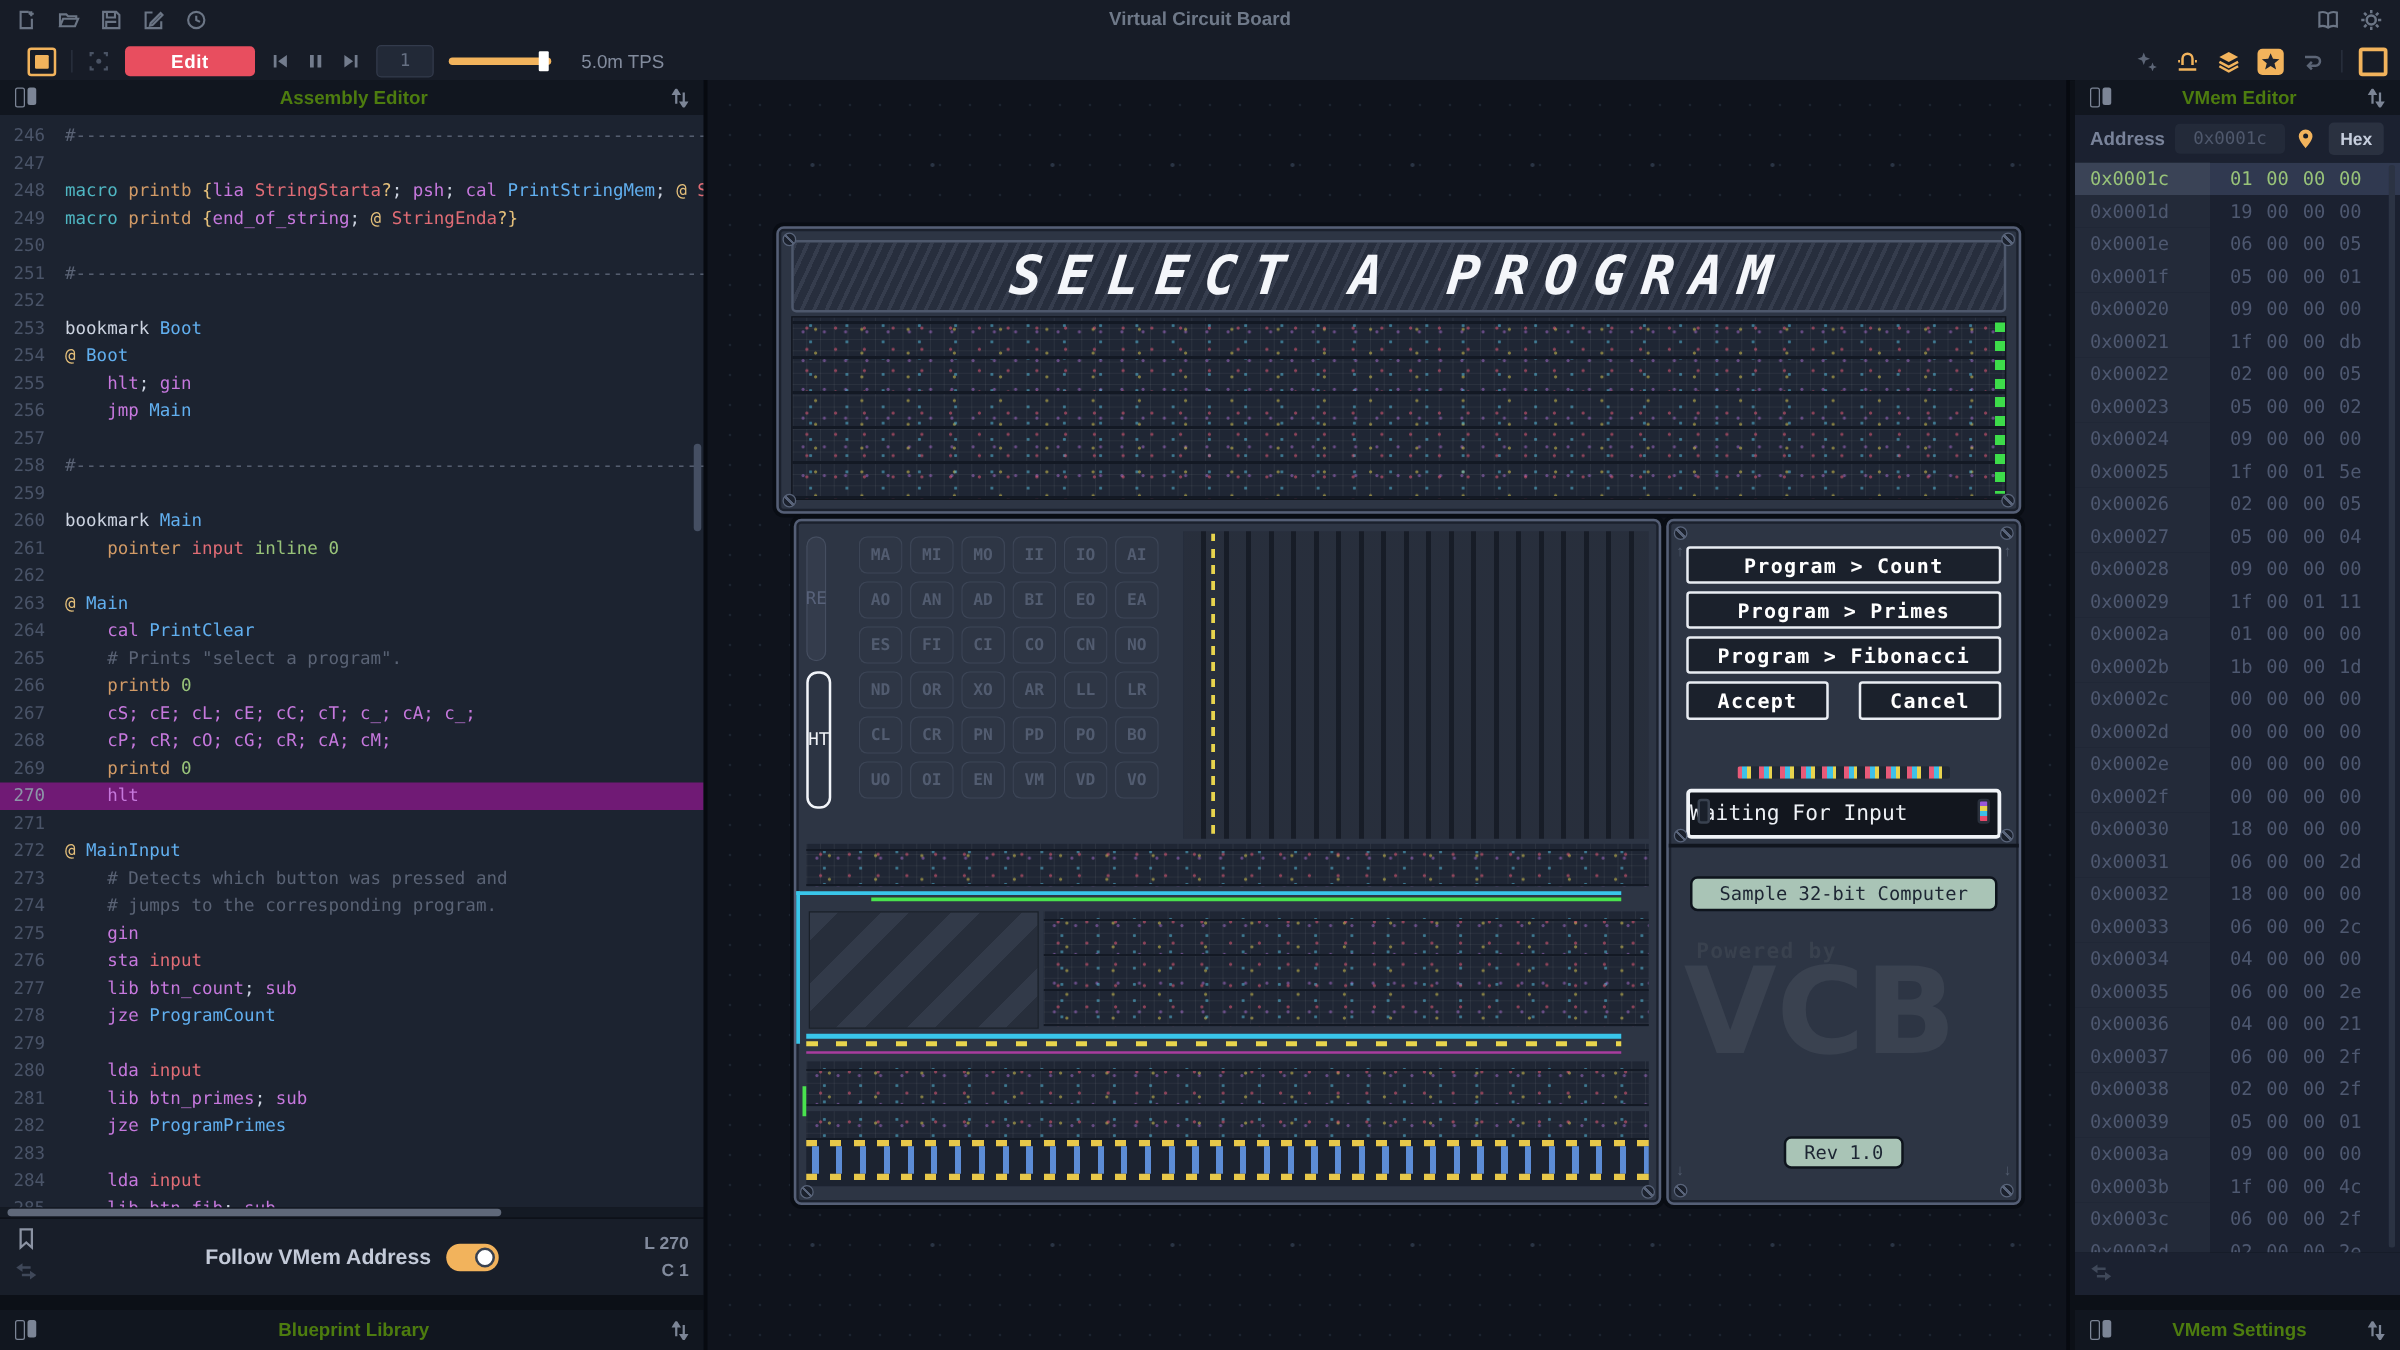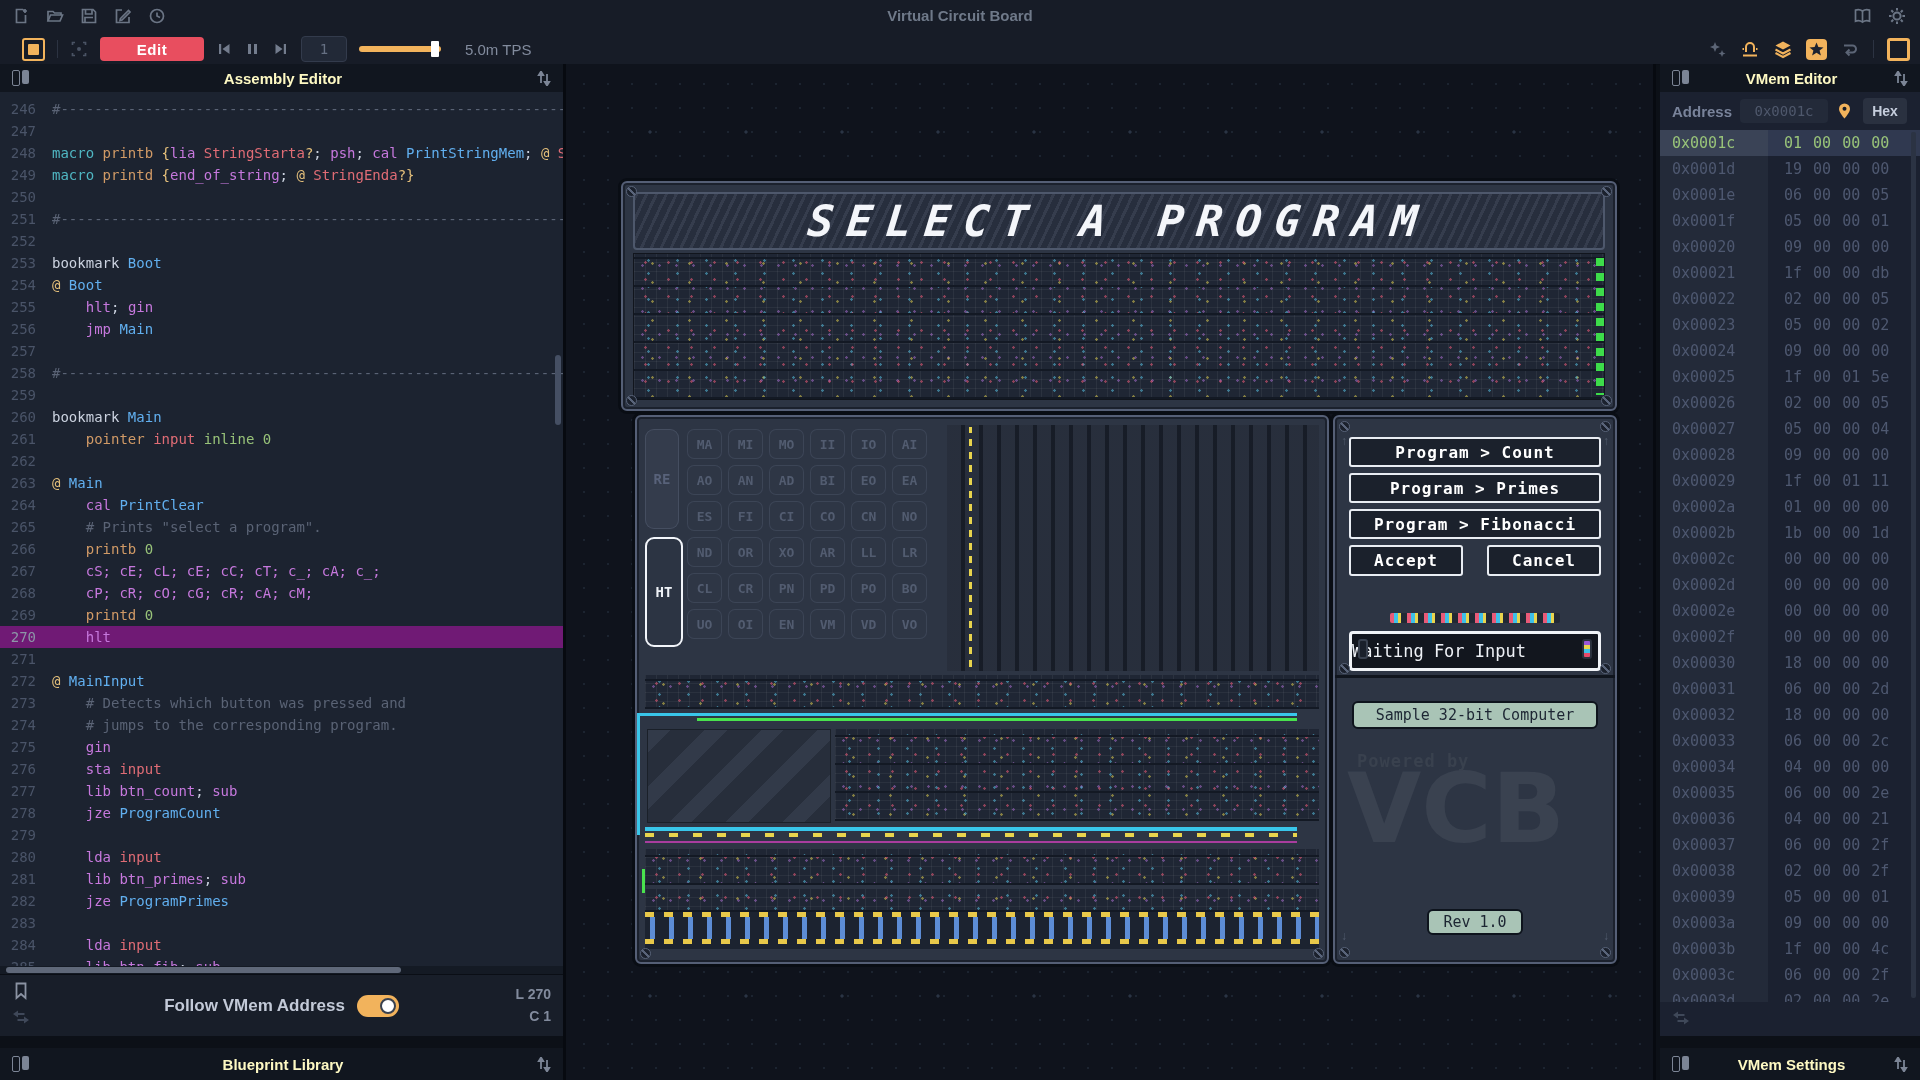--- a/index.html
+++ b/index.html
@@ -22,21 +22,21 @@
     display:flex;align-items:center;justify-content:center;letter-spacing:.5px;}
   #frame-box{width:44px;height:24px;background:#222937;border:1px solid #333b4c;border-radius:4px;color:#667083;
     font-family:"DejaVu Sans Mono",monospace;font-size:14px;display:flex;align-items:center;justify-content:center;}
   #tps-slider{width:82px;height:6px;background:#f2b35c;border-radius:3px;position:relative;}
   #tps-slider .handle{position:absolute;left:88%;top:-5px;width:8px;height:16px;background:#fff;border-radius:1px;}
   #tps-label{color:#828b9d;font-size:15px;margin-left:12px;}
   .sq-orange{width:17px;height:17px;border:3px solid #f2b35c;border-radius:3px;}
   .star-box{width:21px;height:21px;background:#f2b35c;border-radius:4px;display:flex;align-items:center;justify-content:center;}
   
   .phead{background:#11161f;border-bottom:1px solid #090d14;display:flex;align-items:center;}
-  .phead .ptitle{flex:1;text-align:center;color:#fef9c3;font-weight:bold;font-size:15px;}
+  .phead .ptitle{flex:1;text-align:center;color:#4d7c0f;font-weight:bold;font-size:15px;}
   .panel-icon{display:flex;gap:2px;margin-left:12px;}
   .panel-icon .b1{width:6px;height:14px;border:1.5px solid #7c8596;border-radius:2px;}
   .panel-icon .b2{width:7px;height:14px;background:#7c8596;border-radius:2px;}
   .resize-icon{margin-right:12px;color:#7c8596;}
   
   #asm-header{left:0;top:64px;width:563px;height:28px;}
   #asm-code{left:0;top:92px;width:563px;height:874px;background:#1c2330;overflow:hidden;padding-top:6px;box-sizing:border-box;}
   .code-line{white-space:pre;font-family:"DejaVu Sans Mono",monospace;font-size:14px;line-height:22px;height:22px;}
   .code-line.current{background:#701a75;}
   .ln{display:inline-block;width:36px;text-align:right;margin-right:16px;color:#4a5468;}
@@ -97,22 +97,22 @@
     background-size:auto,23px 17px,29px 13px,37px 19px,17px 23px,11px 9px,11px 9px;}
   #b1-mem{position:absolute;left:10px;top:70px;right:10px;bottom:9px;border:1px solid #11151d;}
   #b1-green{position:absolute;right:0;top:4px;width:8px;bottom:4px;
     background:repeating-linear-gradient(180deg,#3ddc4a 0 8px,rgba(0,0,0,0) 8px 15px);}
   
   #keypad{position:absolute;left:8px;top:10px;width:292px;height:240px;}
   #keys-grid{position:absolute;left:42px;top:2px;display:grid;grid-template-columns:repeat(6,35px);grid-auto-rows:30px;gap:6px;
     background-image:radial-gradient(circle,rgba(80,200,240,.85) 1.3px,transparent 1.7px);background-size:41px 36px;background-position:-3px 33px;}
   .key{background:#2e3645;border-radius:7px;box-shadow:inset 0 0 0 1px #3c4556;color:#525c70;
     font-family:"DejaVu Sans Mono",monospace;font-size:13px;font-weight:bold;display:flex;align-items:center;justify-content:center;}
-  .key-tall{position:absolute;left:0;width:34px;border-radius:9px;display:flex;align-items:center;justify-content:center;
-    font-family:"DejaVu Sans Mono",monospace;font-size:14px;font-weight:bold;}
+  .key-tall{position:absolute;left:0;width:16px;border-radius:9px;display:flex;align-items:center;justify-content:center;
+    font-family:"DejaVu Sans Mono",monospace;font-size:14px;font-weight:normal;}
   #key-re{top:2px;height:100px;background:#343c4c;box-shadow:inset 0 0 0 1px #454e60;color:#58627a;}
   #key-ht{top:110px;height:106px;background:#2c3443;border:2px solid #f2f5fa;color:#eef1f6;}
   #ram-block{position:absolute;left:310px;top:8px;width:372px;height:246px;
     background-image:repeating-linear-gradient(90deg,rgba(255,255,255,.04) 0 14px,rgba(0,0,0,.25) 14px 18px);}
   #ram-yline{position:absolute;left:332px;top:10px;width:3px;height:240px;
     background:repeating-linear-gradient(0deg,#e8d44d 0 7px,transparent 7px 13px);}
   .hline{position:absolute;height:3px;}
   #hatch-zone{position:absolute;left:10px;top:312px;width:182px;height:92px;border:1px solid #1a2029;
     background:repeating-linear-gradient(135deg,#323a49 0 16px,#272e3b 16px 40px);}
   #b2-midtex{position:absolute;left:198px;top:312px;right:8px;height:92px;}

